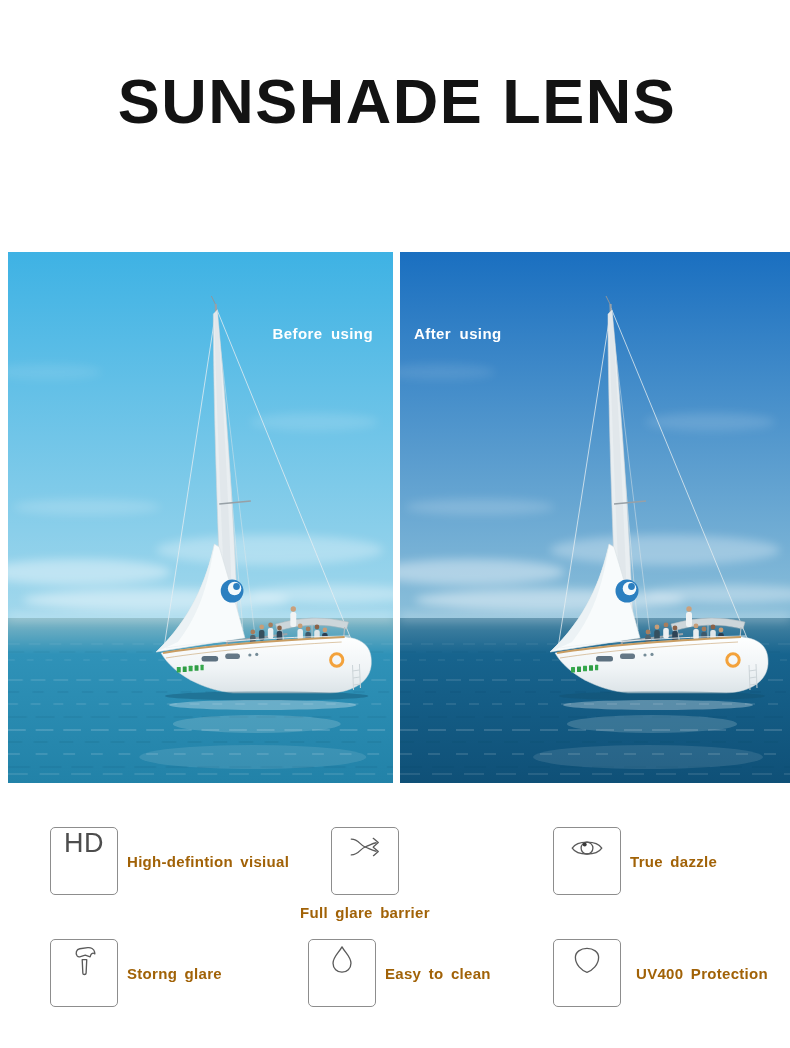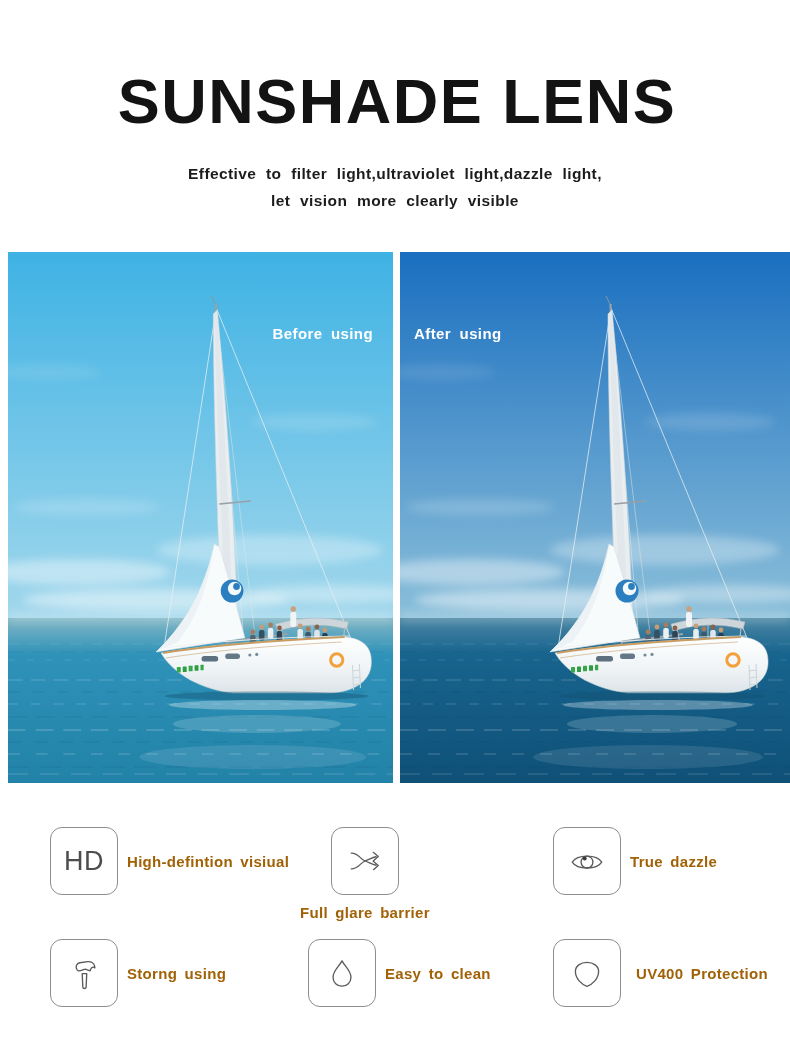--- a/index.html
+++ b/index.html
@@ -20,22 +20,22 @@
   .panel svg.scene-svg{width:100%;height:100%;display:block;}
   .photo-label{position:absolute;top:73px;color:#ffffff;font-weight:700;font-size:15px;
                letter-spacing:.4px;word-spacing:4px;white-space:nowrap;}
   #label-before{right:20px;}
   #label-after{left:14px;}
 
   
   .feature{position:absolute;display:flex;align-items:center;gap:9px;height:68px;}
   #feat-1{left:50px;top:827px;} #feat-2{left:300px;top:827px;flex-direction:column;} #feat-3{left:553px;top:827px;}
   #feat-4{left:50px;top:939px;} #feat-5{left:300px;top:939px;margin-left:8px;} #feat-6{left:553px;top:939px;gap:15px;}
-  .fbox{width:66px;height:66px;border:1px solid #8d8d8d;border-radius:12px;background:#fff;
-        display:flex;align-items:center;justify-content:center;flex:0 0 auto;}
+  .fbox{width:66px;height:66px;border:1px solid #8d8d8d;border-radius:5px;background:#fff;
+        display:flex;justify-content:center;flex:0 0 auto;}
   .flabel{font-size:15px;font-weight:700;color:#a16207;letter-spacing:.3px;word-spacing:3px;
           white-space:nowrap;}
   .hd-text{font-size:27px;font-weight:400;color:#4d4d4d;letter-spacing:.5px;}
   .ficon{stroke:#5a5a5a;fill:none;stroke-width:1.25;stroke-linecap:round;stroke-linejoin:round;}
   .hidden-defs{position:absolute;width:0;height:0;}
 </style>
 </head>
 <body>
 
 <div class="page">
@@ -194,24 +194,20 @@
           <ellipse cx="262" cy="444" rx="103" ry="4.5" fill="#11506d" opacity="0.4"></ellipse>
         </g>
         <ellipse cx="258" cy="453" rx="95" ry="5" fill="#ffffff" opacity="0.30"></ellipse>
         <ellipse cx="252" cy="472" rx="85" ry="9" fill="#e8f2f6" opacity="0.18"></ellipse>
         <ellipse cx="248" cy="505" rx="115" ry="12" fill="#ffffff" opacity="0.10"></ellipse>
       </g>
     </defs>
   </svg>
 
   <h1 class="title">SUNSHADE LENS</h1>
-  <div class="subtitle">
-    <div>Effective to filter light,ultraviolet light,dazzle light,</div>
-    <div>let vision more clearly visible</div>
-  </div>
 
   <div class="panel" id="panel-before">
     <svg class="scene-svg" viewBox="0 0 390 531" preserveAspectRatio="none">
       <rect x="0" y="0" width="390" height="370" fill="url(#skyBefore)"></rect>
       <rect x="0" y="366" width="390" height="165" fill="url(#oceanBefore)"></rect>
       <use href="#scene"></use>
     </svg>
     <div class="photo-label" id="label-before">Before using</div>
   </div>
 
@@ -260,21 +256,21 @@
 
   <div class="feature" id="feat-4">
     <div class="fbox">
       <svg width="38" height="38" viewBox="0 0 36 36">
         <g class="ficon">
           <path d="M11.5,15 C9.6,12.4 10.8,8.8 14,8.3 L21.5,7.3 C24.5,6.9 27.5,8.5 28,11.3 L28.3,13.2 C26.6,11.8 25,12.6 24.4,14.3 L23.8,16 L19.2,14.4 L14.6,15.8 C13.2,16.3 12.2,15.9 11.5,15 Z"></path>
           <path d="M16.3,18.6 L20.6,18.6 L20,31.4 C19.9,33.1 16.9,33.1 16.9,31.4 Z"></path>
         </g>
       </svg>
     </div>
-    <span class="flabel">Storng using</span>
+    <span class="flabel">Storng glare</span>
   </div>
 
   <div class="feature" id="feat-5">
     <div class="fbox">
       <svg width="38" height="38" viewBox="0 0 36 36">
         <g class="ficon">
           <path d="M18,6.5 C21,12 26.5,16 26.5,22 C26.5,27 22.6,30.5 18,30.5 C13.4,30.5 9.5,27 9.5,22 C9.5,16 15,12 18,6.5 Z"></path>
         </g>
       </svg>
     </div>

